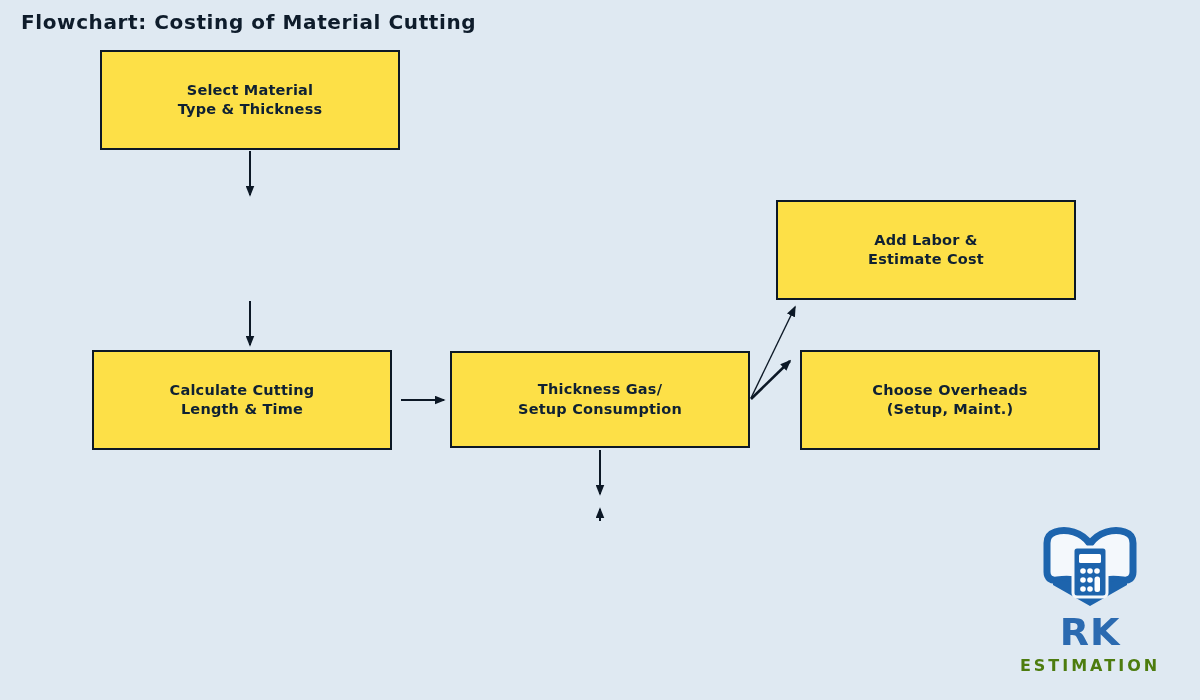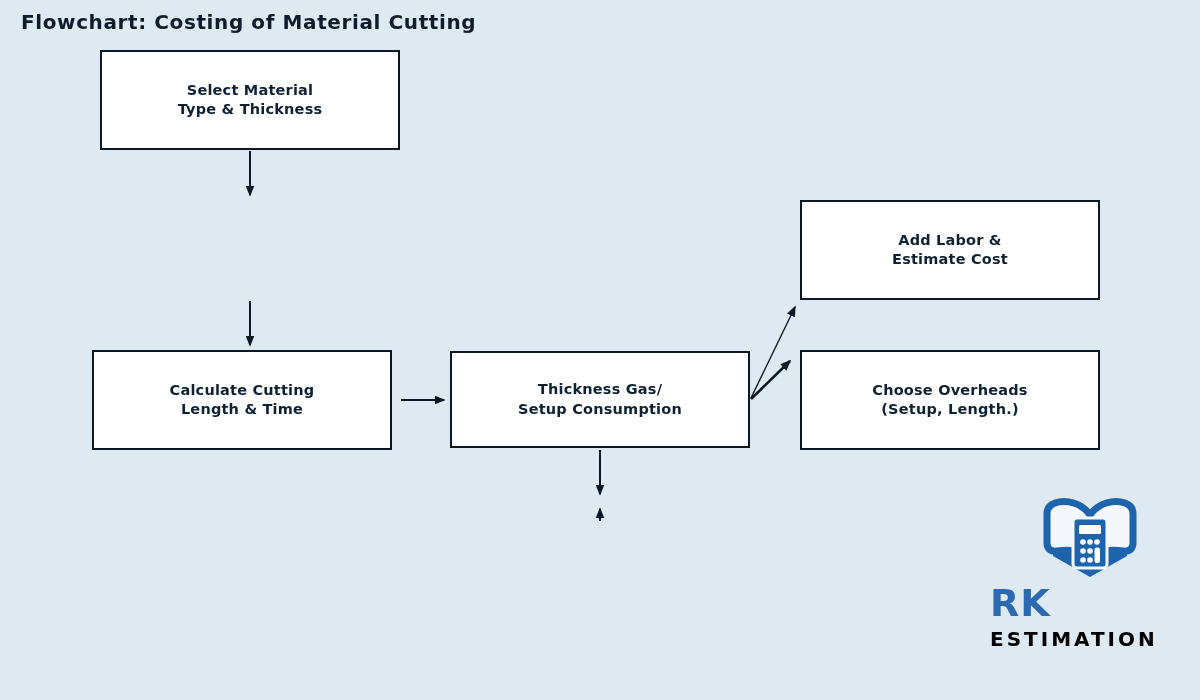--- a/index.html
+++ b/index.html
@@ -10,46 +10,46 @@
     font-family:"DejaVu Sans","Liberation Sans",sans-serif;
     overflow:hidden;
   }
   .page-title{
     position:absolute;left:21px;top:10px;
     font-size:20px;font-weight:bold;color:#0e1c2b;
     letter-spacing:0.6px;
   }
   .node{
     position:absolute;box-sizing:border-box;
-    background:#ffffff;
+    background:#fde047;
     border:2.5px solid #0c1826;
     display:flex;flex-direction:column;align-items:center;justify-content:center;
     text-align:center;
     font-size:14.5px;font-weight:bold;line-height:19.5px;
     color:#0f2133;letter-spacing:0.2px;
   }
   .n1{left:100px;top:50px;width:300px;height:100px}
   .n2{left:100px;top:200px;width:300px;height:100px}
   .n3{left:92px;top:350px;width:300px;height:100px}
   .n4{left:450px;top:351px;width:300px;height:97px}
-  .n5{left:800px;top:200px;width:300px;height:100px}
+  .n5{left:776px;top:200px;width:300px;height:100px}
   .n6{left:800px;top:350px;width:300px;height:100px}
   .n7{left:451px;top:500px;width:299px;height:120px}
   .edges{position:absolute;left:0;top:0;pointer-events:none;}
   .logo{
-    position:absolute;left:990px;top:494px;width:200px;
-    text-align:left;line-height:1;
+    position:absolute;left:990px;top:523px;width:200px;
+    text-align:center;line-height:1;
   }
   .logo .mark{display:block;margin:0 auto;}
   .brand{
     font-size:38px;font-weight:bold;color:#2b6ab0;
     letter-spacing:1px;margin-top:4px;
   }
   .subtitle{
-    font-size:20px;font-weight:bold;color:#000000;
+    font-size:16px;font-weight:bold;color:#4d7c0f;
     letter-spacing:3px;margin-top:7px;
   }
 </style>
 </head>
 <body>
 
 <div class="stage">
 
   <div class="page-title">Flowchart: Costing of Material Cutting</div>
 
@@ -69,21 +69,21 @@
     <span>Setup Consumption</span>
   </div>
 
   <div class="node n5">
     <span>Add Labor &amp;</span>
     <span>Estimate Cost</span>
   </div>
 
   <div class="node n6">
     <span>Choose Overheads</span>
-    <span>(Setup, Length.)</span>
+    <span>(Setup, Maint.)</span>
   </div>
 
 
   <svg class="edges" width="1200" height="700" viewBox="0 0 1200 700">
     <defs>
       <marker id="ah" viewBox="0 0 10 8" refX="8.5" refY="4" markerWidth="11" markerHeight="9" orient="auto" markerUnits="userSpaceOnUse">
         <path d="M0,0 L10,4 L0,8 Z" fill="#0c1826"></path>
       </marker>
     </defs>
     <line x1="250" y1="151" x2="250" y2="195" stroke="#0c1826" stroke-width="2" marker-end="url(#ah)"></line>

